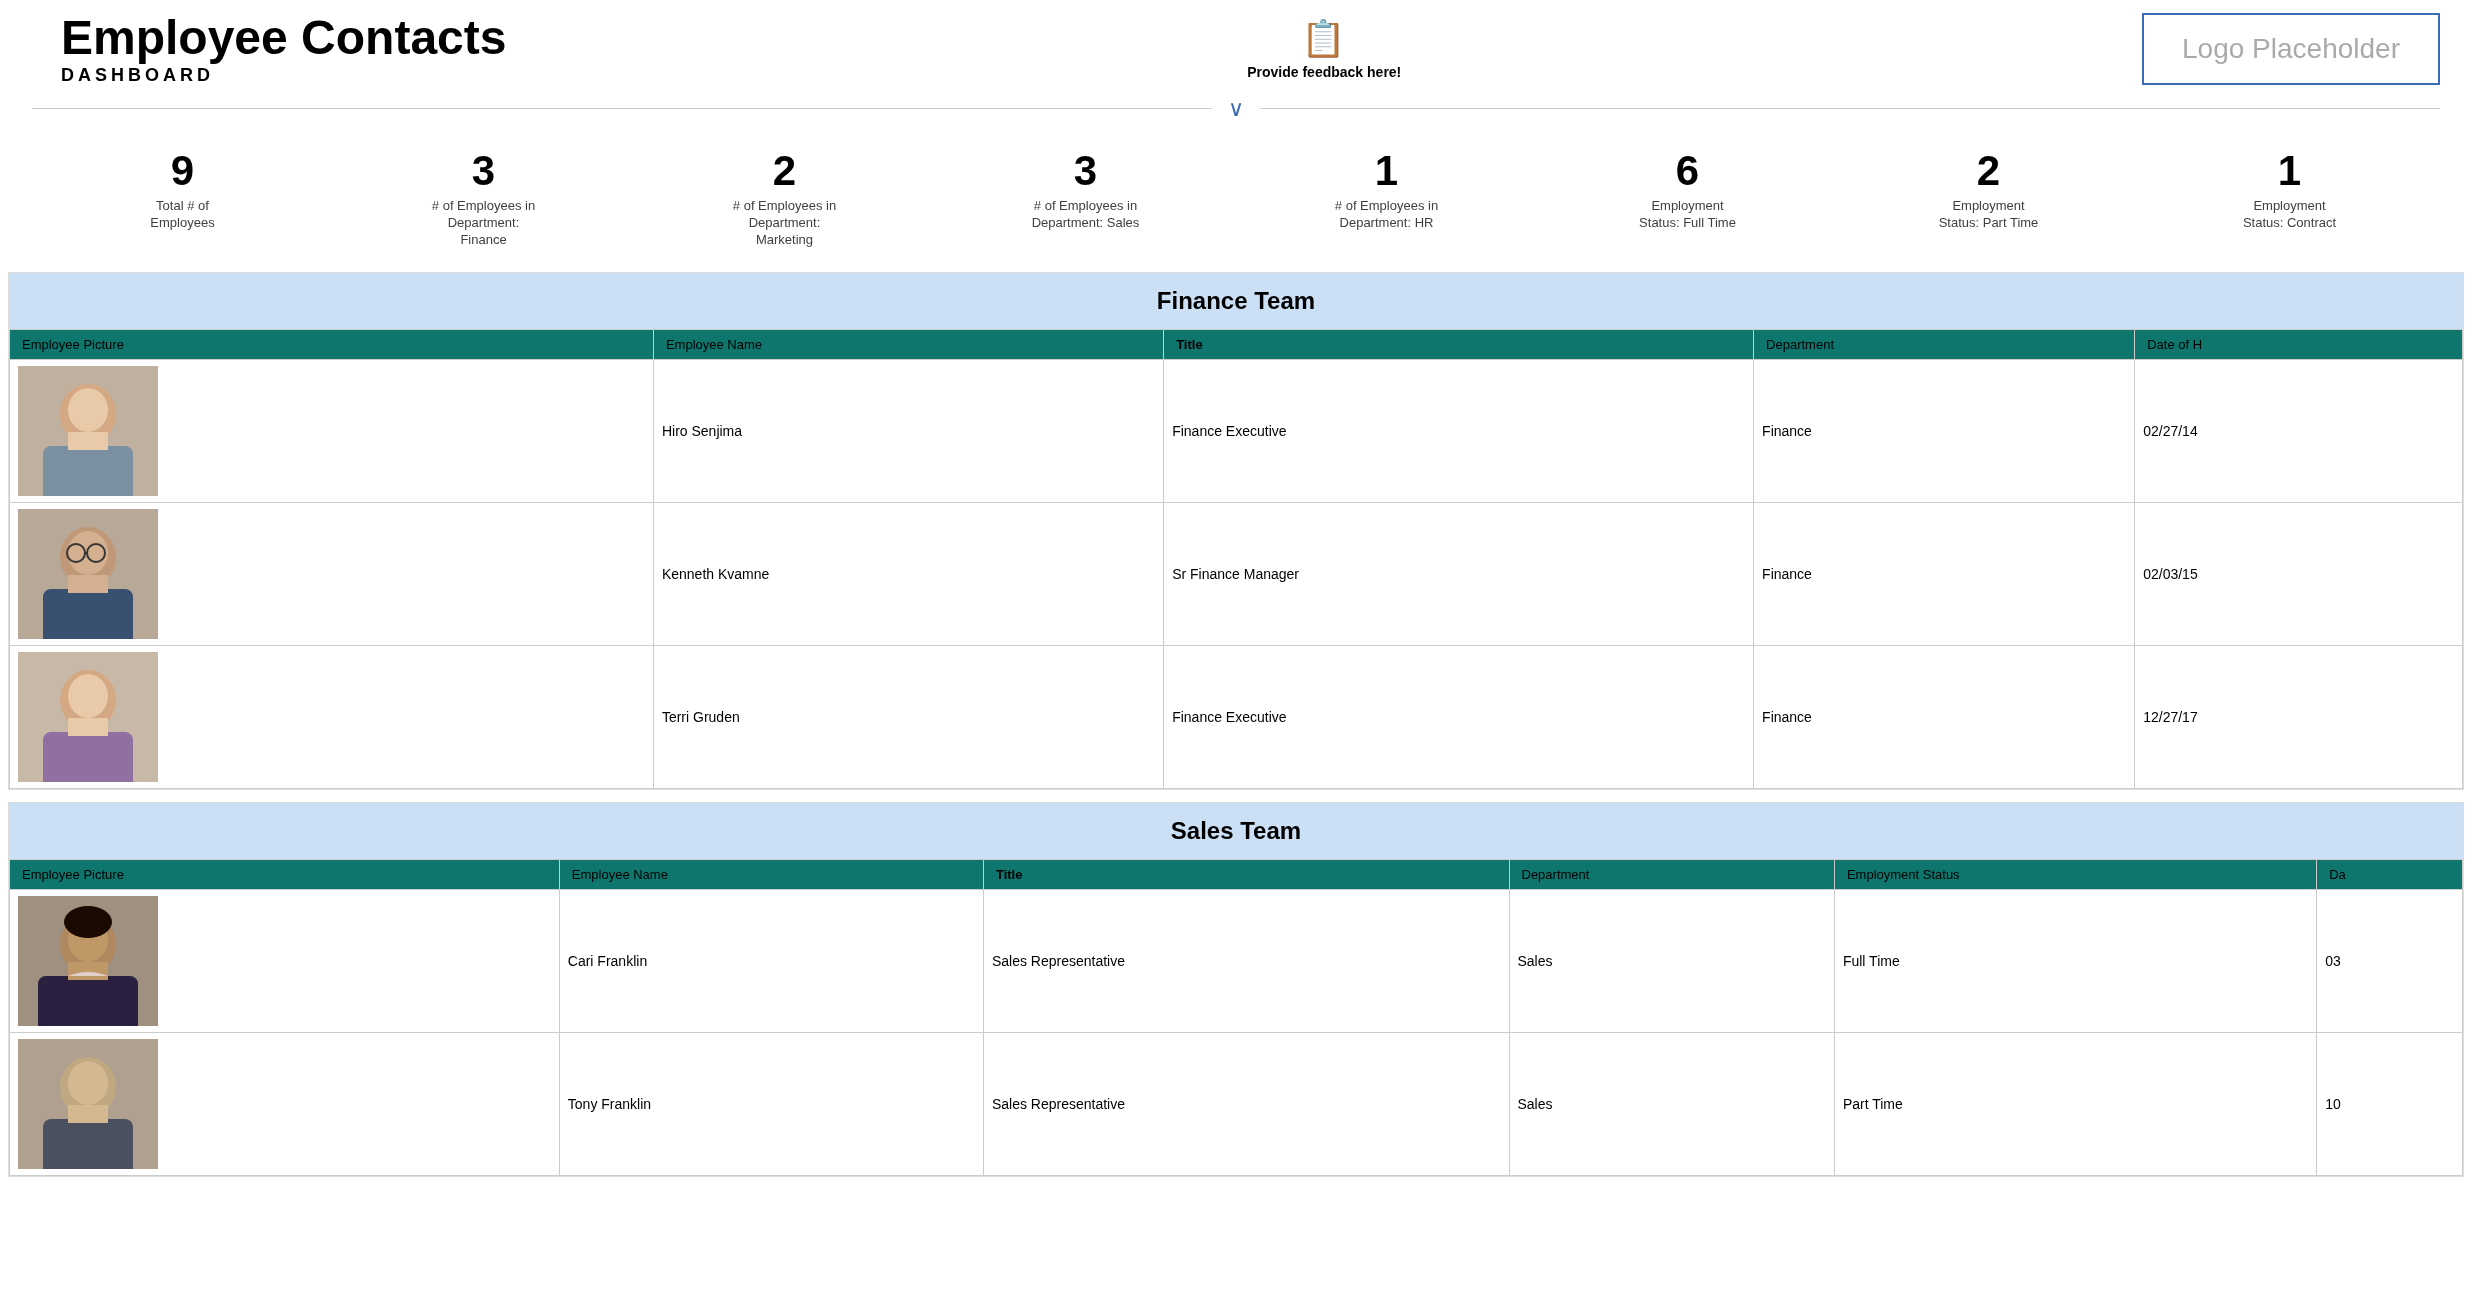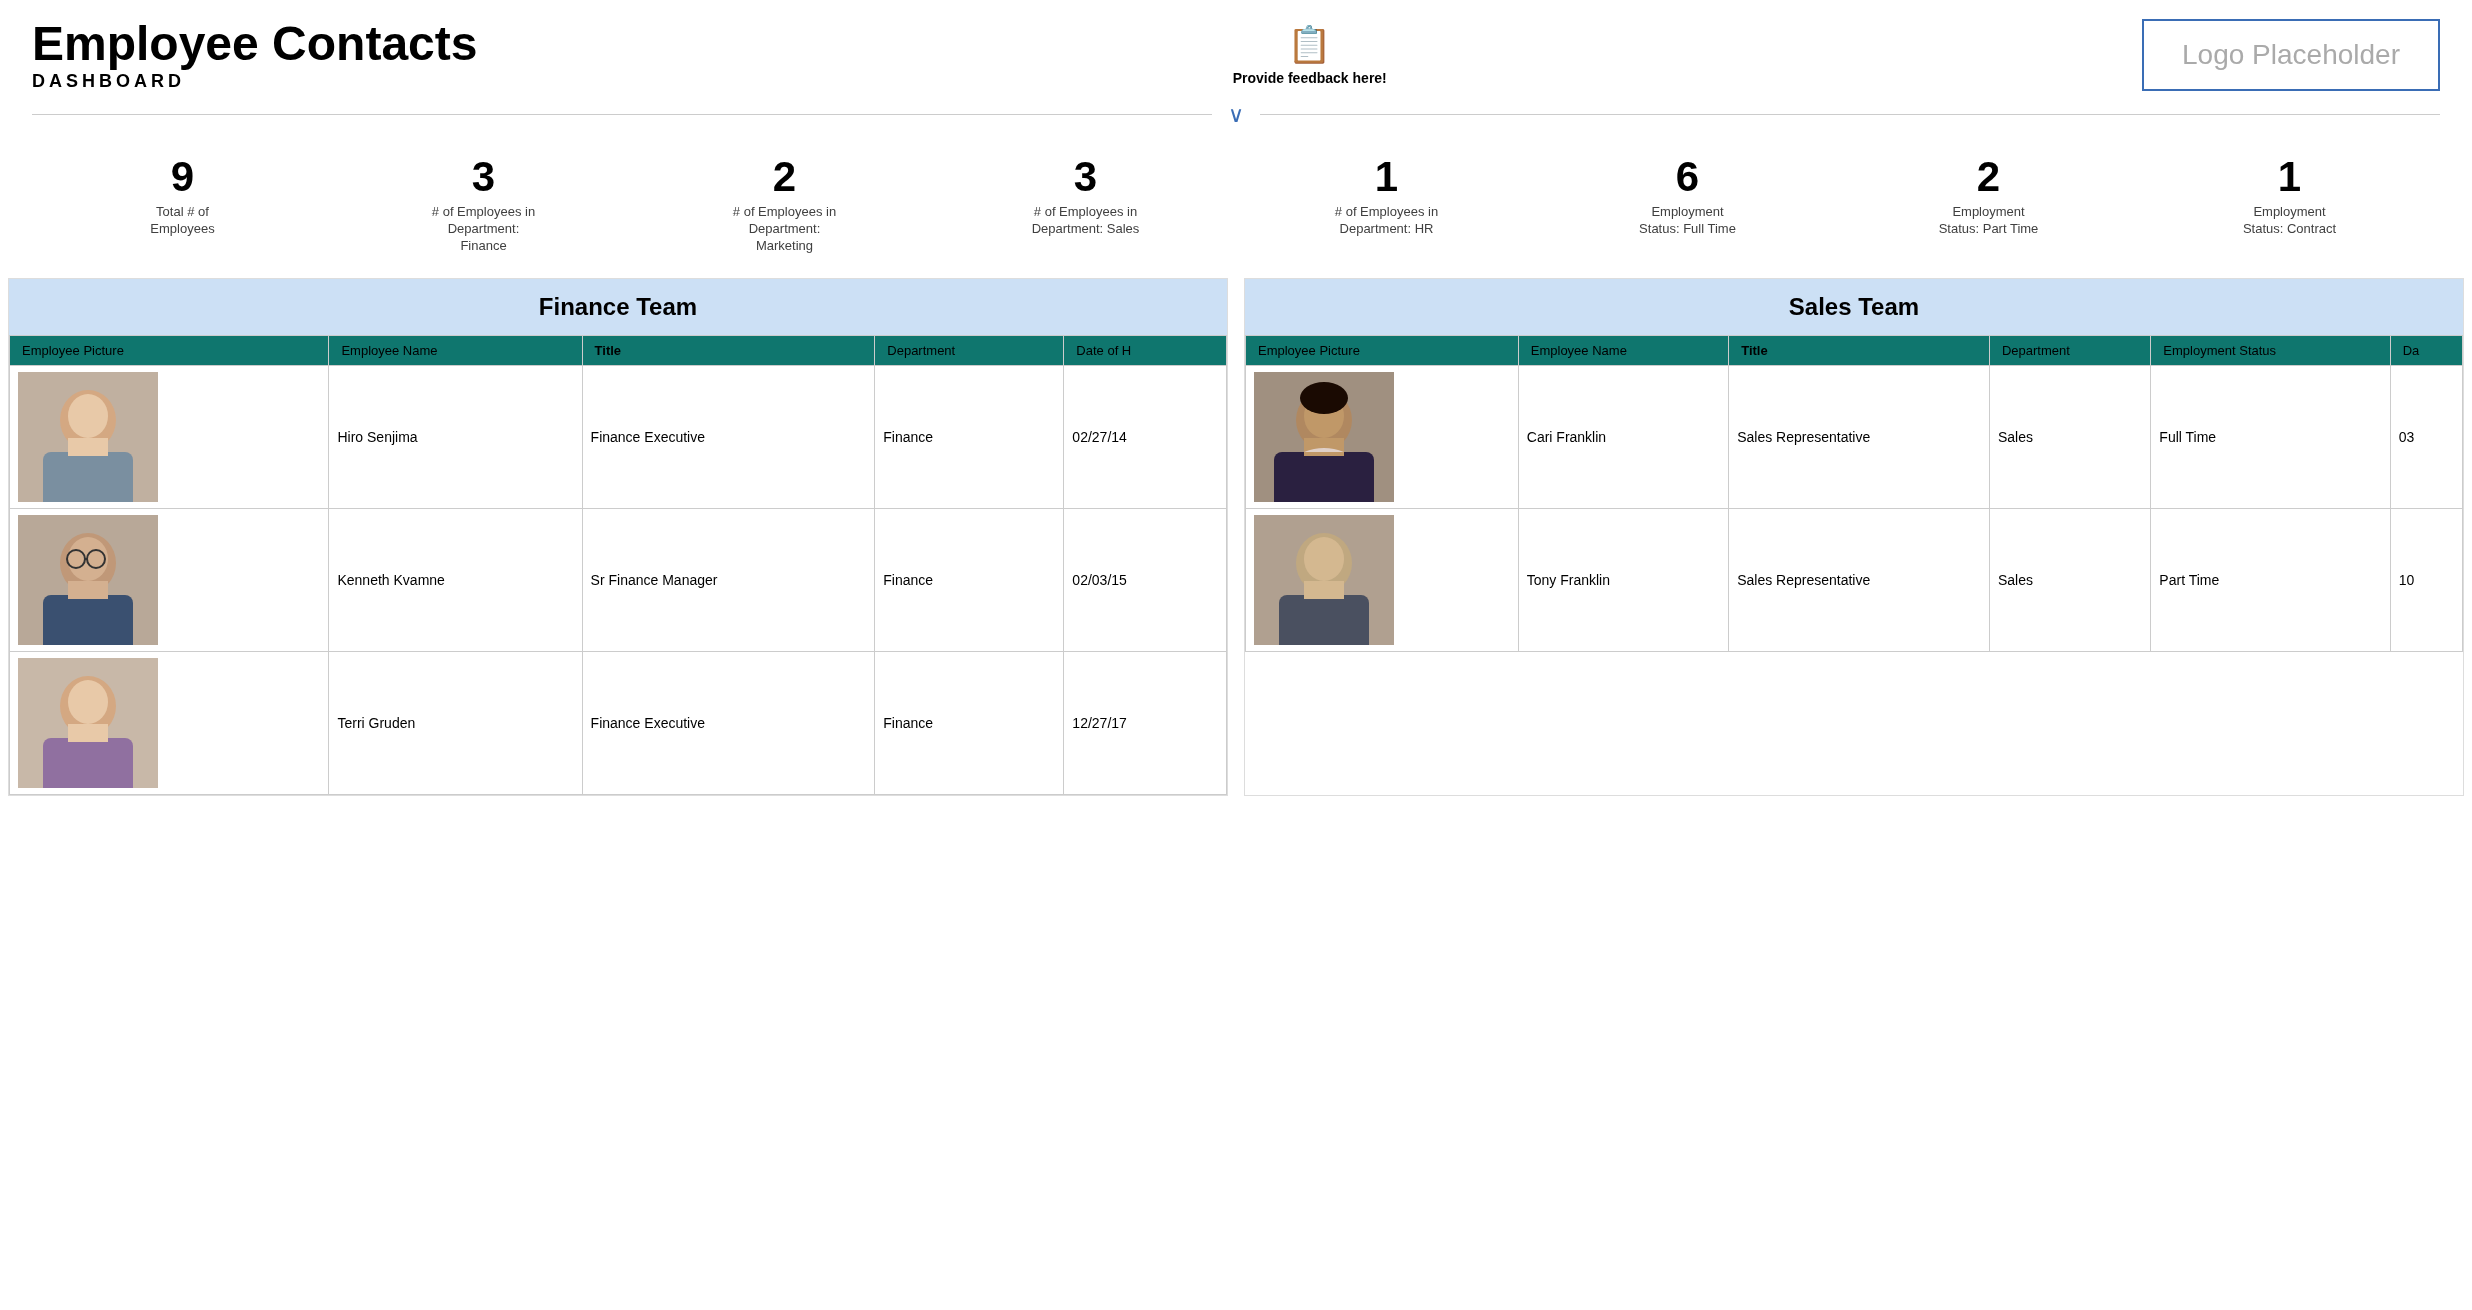--- a/index.html
+++ b/index.html
@@ -2,21 +2,22 @@
 <html><head>
   <meta charset="utf-8">
   <style>
     * { box-sizing: border-box; margin: 0; padding: 0; }
     body { font-family: Arial, sans-serif; background: #fff; color: #000; }
 
     .header {
       display: flex;
       align-items: center;
       justify-content: space-between;
-      padding: 18px 32px 10px 32px;
+      padding: 12px 32px 10px 32px;
+      margin-left: 29px;
     }
     .header-title {}
     .header-title h1 { font-size: 48px; font-weight: 900; line-height: 1.1; }
     .header-title h2 { font-size: 18px; font-weight: 700; letter-spacing: 4px; }
 
     .header-center {
       display: flex;
       flex-direction: column;
       align-items: center;
       cursor: pointer;
@@ -61,21 +62,22 @@
     .stat-label {
       font-size: 13px;
       color: #404040;
       margin-top: 6px;
       line-height: 1.3;
     }
 
     .teams-row {
       display: flex;
       padding: 0 0 0 0;
-      gap: 0;
+      gap: 12px;
+      flex-direction: column;
     }
     .team-section {
       flex: 1;
       border: 1px solid #ddd;
       margin: 0 8px;
     }
     .team-header {
       background: #cce0f5;
       padding: 14px 0;
       text-align: center;

